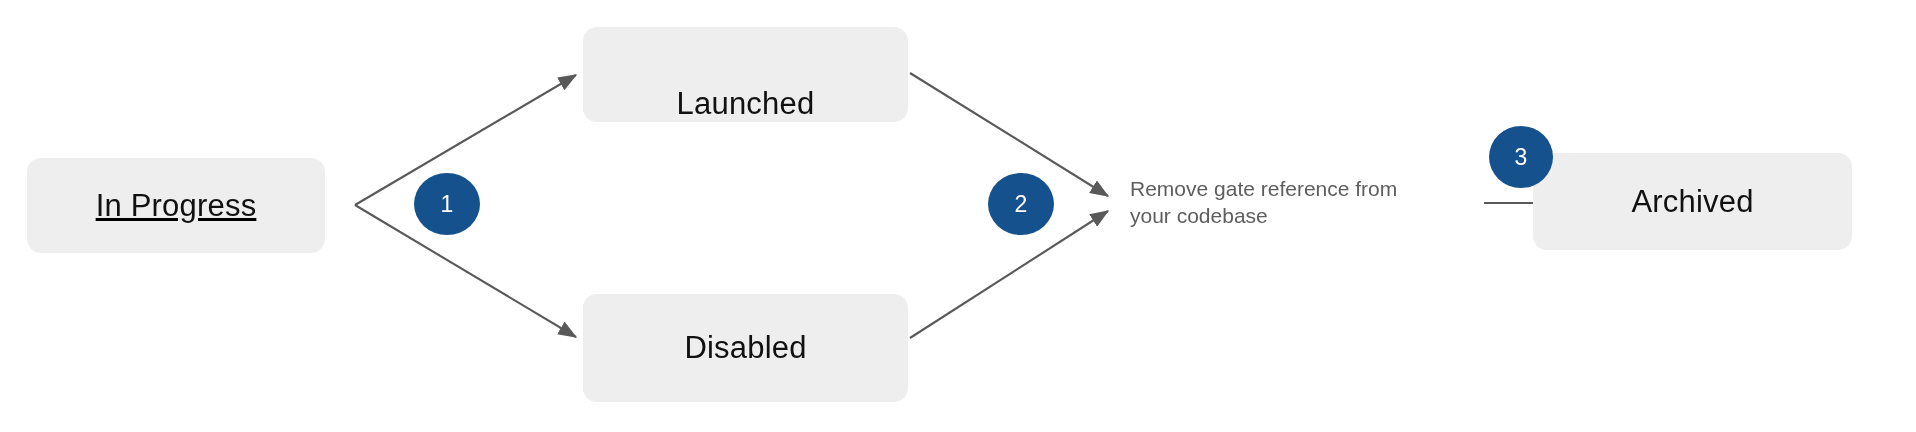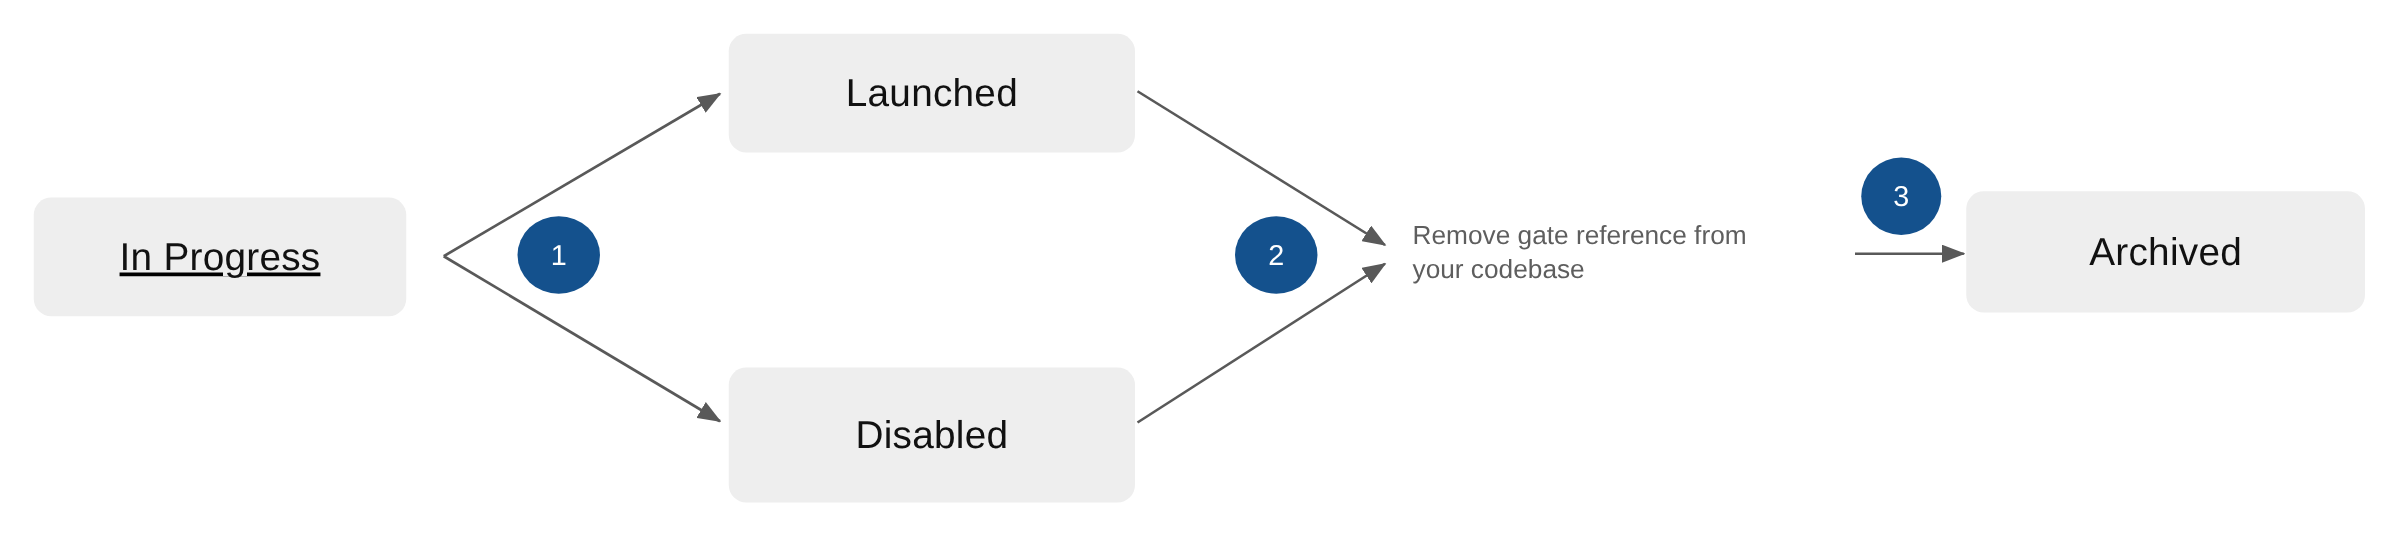--- a/index.html
+++ b/index.html
@@ -87,29 +87,29 @@
 
     <line x1="910" y1="338" x2="1108" y2="211" stroke="#595959" stroke-width="2.1" marker-end="url(#arrowhead)"></line>
 
     <line x1="1484" y1="203" x2="1571" y2="203" stroke="#595959" stroke-width="2.1" marker-end="url(#arrowhead)"></line>
   </svg>
 
   <div class="node" style="left:27px; top:158px; width:298px; height:95px;text-decoration:underline;">
     <span class="node-label">In Progress</span>
   </div>
 
-  <div class="node" style="left:583px; top:27px; width:325px; height:95px;">
+  <div class="node" style="left:583px; top:27px; width:325px; height:95px;align-items:flex-end;">
     <span class="node-label">Launched</span>
   </div>
 
   <div class="node" style="left:583px; top:294px; width:325px; height:108px;">
     <span class="node-label">Disabled</span>
   </div>
 
-  <div class="node" style="left:1573px; top:153px; width:319px; height:97px;">
+  <div class="node" style="left:1533px; top:153px; width:319px; height:97px;">
     <span class="node-label">Archived</span>
   </div>
 
   <div class="badge" style="left:414px; top:173px; width:66px; height:62px; background:#14518d;">
     <span class="badge-label">1</span>
   </div>
 
   <div class="badge" style="left:988px; top:173px; width:66px; height:62px; background:#14518d;">
     <span class="badge-label">2</span>
   </div>

